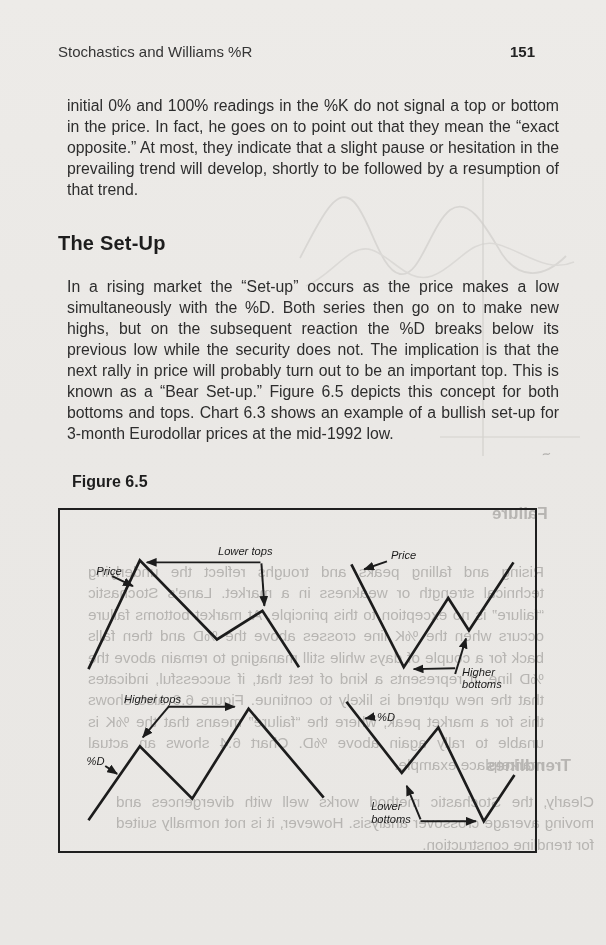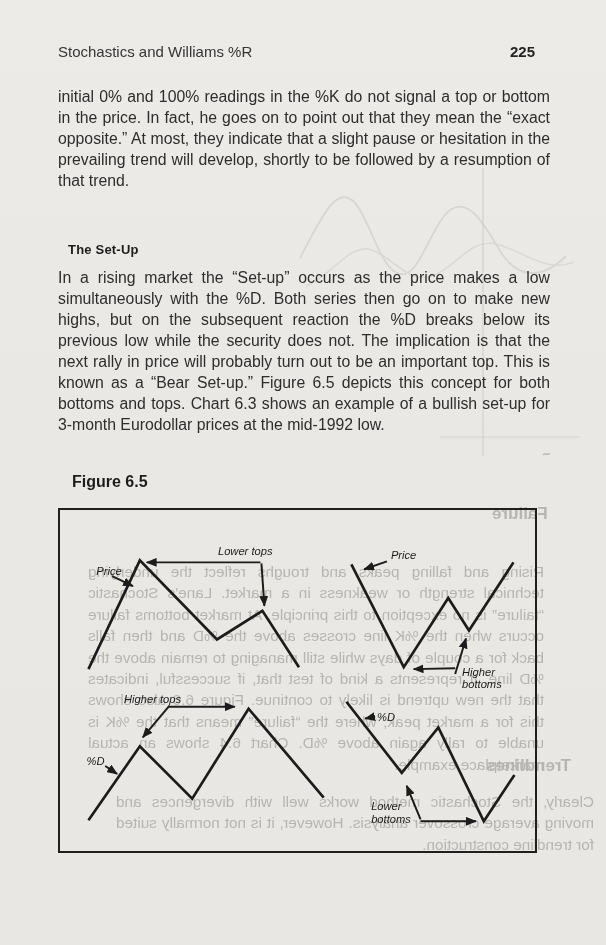--- a/index.html
+++ b/index.html
@@ -20,26 +20,26 @@
   .ghost-curves{left:298px;top:158px;width:282px;height:132px;opacity:.55;}
   .margin-mark{position:absolute;left:542px;top:445px;color:#a9a7a4;font-size:15px;transform:rotate(-10deg);z-index:1;}
   
   .running-head{
     position:absolute;left:58px;top:43px;width:477px;z-index:3;
     display:flex;justify-content:space-between;align-items:baseline;
     font-size:15px;color:#353535;
   }
   .rh-page{font-weight:bold;color:#232323;}
   .para{
-    position:absolute;left:58px;width:492px;margin:0;z-index:3;
+    position:absolute;left:58px;width:492px;margin:9px;z-index:3;
     font-size:15.8px;line-height:21px;text-align:justify;color:#2d2d2d;
   }
   .p1{top:86px;}
   .p2{top:267px;}
-  .sec-head{position:absolute;left:58px;top:232px;margin:10px;z-index:3;font-size:13px;letter-spacing:.2px;color:#1d1d1d;}
+  .sec-head{position:absolute;left:58px;top:232px;margin:0;z-index:3;font-size:20px;letter-spacing:.2px;color:#1d1d1d;}
   .fig-label{position:absolute;left:72px;top:473px;z-index:3;font-size:16px;font-weight:bold;color:#1d1d1d;}
   .figure-box{
     position:absolute;left:58px;top:508px;width:479px;height:345px;z-index:2;
     border:2.5px solid #1f1f1f;box-sizing:border-box;
   }
   #fig-svg{position:absolute;left:0;top:0;width:100%;height:100%;overflow:visible;}
 </style>
 </head>
 <body>
 
@@ -52,21 +52,21 @@
   <div class="ghost gh-vline"></div>
   <div class="ghost gh-hline"></div>
   <div class="ghost gh-failure mirror">Failure</div>
   <div class="ghost gh-para-top mirror">Rising and falling peaks and troughs reflect the underlying technical strength or weakness in a market. Lane's Stochastic “failure” is no exception to this principle. At market bottoms failure occurs when the %K line crosses above the %D and then falls back for a couple of days while still managing to remain above the %D line. It represents a kind of test that, if successful, indicates that the new uptrend is likely to continue. Figure 6.6 also shows this for a market peak, where the “failure” means that the %K is unable to rally again above %D. Chart 6.4 shows an actual marketplace example.</div>
   <div class="ghost gh-trendlines mirror">Trendlines</div>
   <div class="ghost gh-para-bottom mirror">Clearly, the Stochastic method works well with divergences and moving average crossover analysis. However, it is not normally suited for trendline construction.</div>
   <span class="margin-mark">~</span>
 
   <div class="running-head">
     <span class="rh-title">Stochastics and Williams %R</span>
-    <span class="rh-page">225</span>
+    <span class="rh-page">151</span>
   </div>
 
   <p class="para p1">initial 0% and 100% readings in the %K do not signal a top or bottom in the price. In fact, he goes on to point out that they mean the “exact opposite.” At most, they indicate that a slight pause or hesitation in the prevailing trend will develop, shortly to be followed by a resumption of that trend.</p>
 
   <h2 class="sec-head">The Set-Up</h2>
 
   <p class="para p2">In a rising market the “Set-up” occurs as the price makes a low simultaneously with the %D. Both series then go on to make new highs, but on the subsequent reaction the %D breaks below its previous low while the security does not. The implication is that the next rally in price will probably turn out to be an important top. This is known as a “Bear Set-up.” Figure 6.5 depicts this concept for both bottoms and tops. Chart 6.3 shows an example of a bullish set-up for 3-month Eurodollar prices at the mid-1992 low.</p>
 
   <div class="fig-label">Figure 6.5</div>
 

